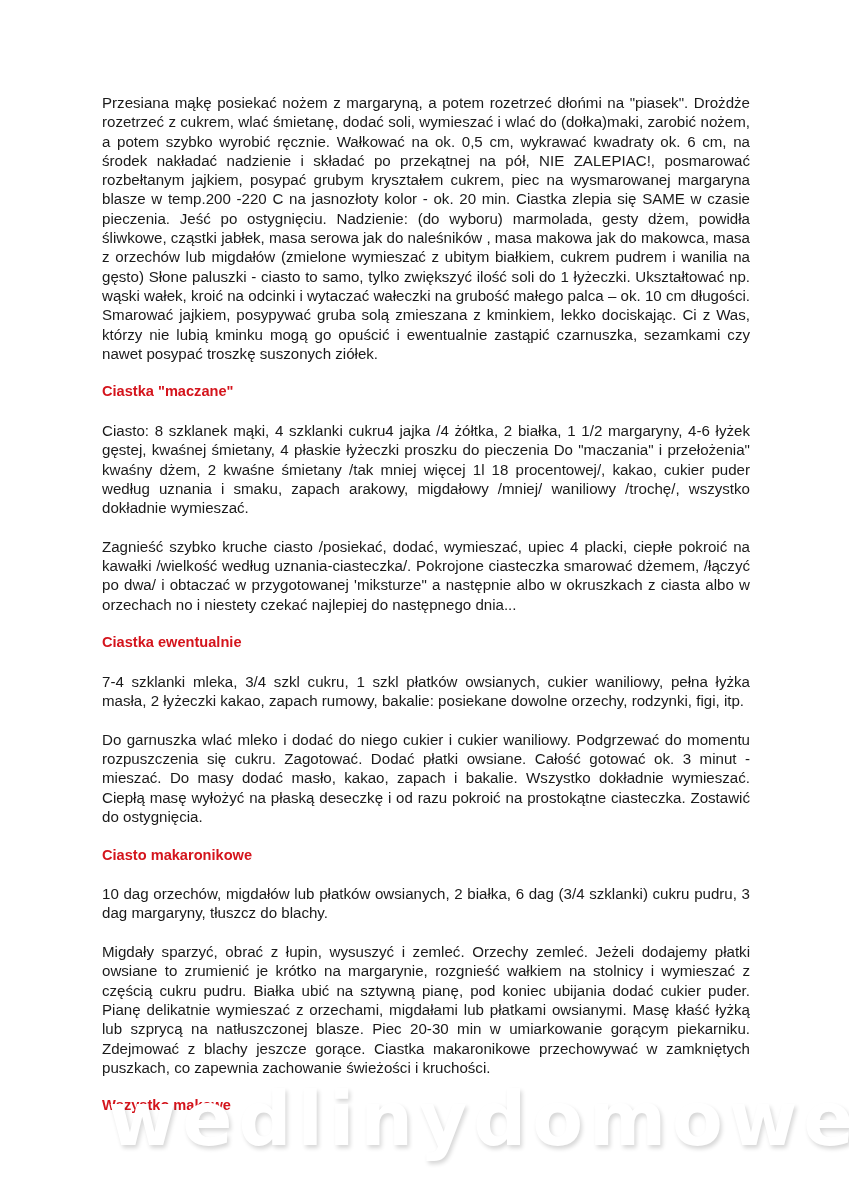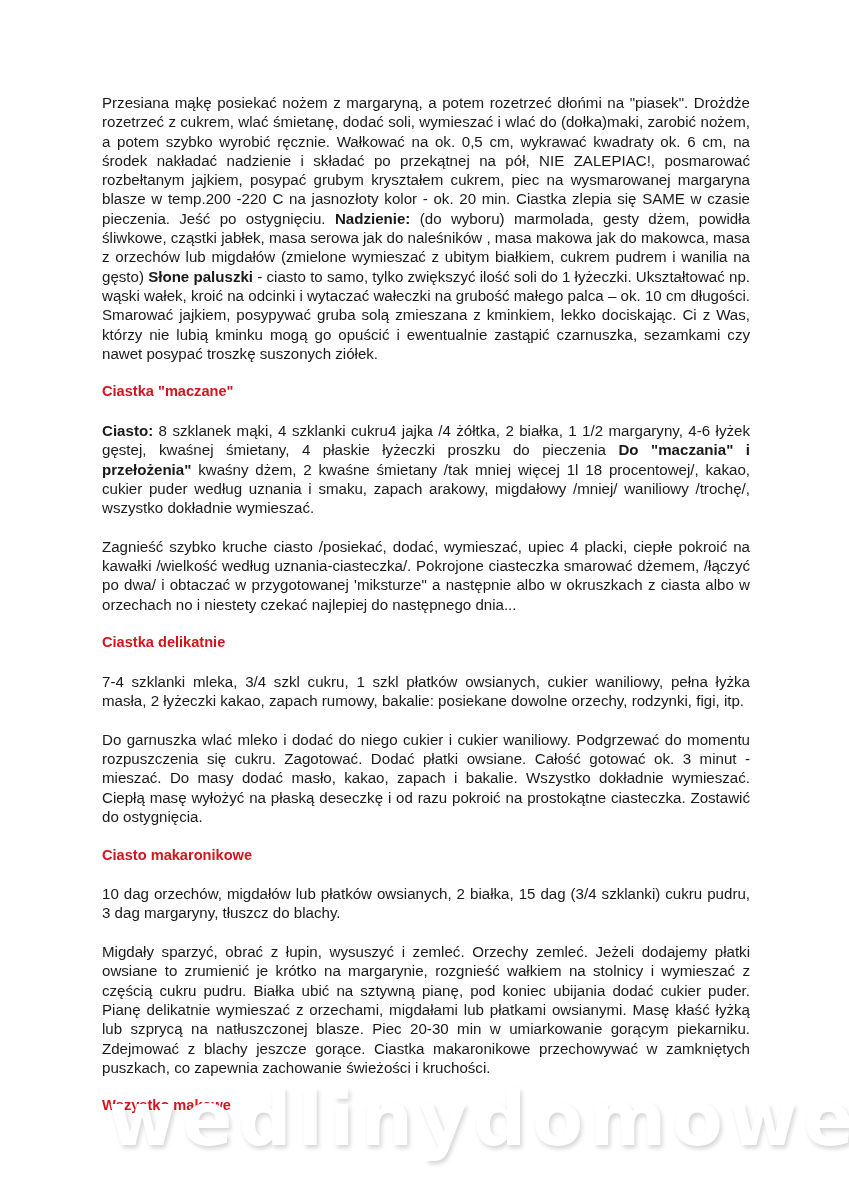--- a/index.html
+++ b/index.html
@@ -29,21 +29,21 @@
       text-align-last: left;
     }
     .page h2 {
       margin: 0 0 19.3px 0;
       font-size: 14.6px;
       line-height: 19.3px;
       font-weight: bold;
       color: #d4141c;
     }
     b {
-      font-weight: bold;
+      font-weight: normal;
     }
     .watermark {
       position: absolute;
       left: 108px;
       top: 1082px;
       font-family: "DejaVu Sans", sans-serif;
       font-weight: bold;
       font-size: 74px;
       letter-spacing: 6px;
       color: #ffffff;
@@ -56,24 +56,24 @@
 <body>
 
 <div class="page">
 
   <p><span>Przesiana mąkę posiekać nożem z margaryną, a potem rozetrzeć dłońmi na "piasek". Drożdże rozetrzeć z cukrem, wlać śmietanę, dodać soli, wymieszać i wlać do (dołka)maki, zarobić nożem, a potem szybko wyrobić ręcznie. Wałkować na ok. 0,5 cm, wykrawać kwadraty ok. 6 cm, na środek nakładać nadzienie i składać po przekątnej na pół, NIE ZALEPIAC!, posmarować rozbełtanym jajkiem, posypać grubym kryształem cukrem, piec na wysmarowanej margaryna blasze w temp.200 -220 C na jasnozłoty kolor - ok. 20 min. Ciastka zlepia się SAME w czasie pieczenia. Jeść po ostygnięciu. </span><b>Nadzienie:</b><span> (do wyboru) marmolada, gesty dżem, powidła śliwkowe, cząstki jabłek, masa serowa jak do naleśników , masa makowa jak do makowca, masa z orzechów lub migdałów (zmielone wymieszać z ubitym białkiem, cukrem pudrem i wanilia na gęsto) </span><b>Słone paluszki</b><span> - ciasto to samo, tylko zwiększyć ilość soli do 1 łyżeczki. Ukształtować np. wąski wałek, kroić na odcinki i wytaczać wałeczki na grubość małego palca – ok. 10 cm długości. Smarować jajkiem, posypywać gruba solą zmieszana z kminkiem, lekko dociskając. Ci z Was, którzy nie lubią kminku mogą go opuścić i ewentualnie zastąpić czarnuszka, sezamkami czy nawet posypać troszkę suszonych ziółek.</span></p>
 
   <h2>Ciastka "maczane"</h2>
   <p><b>Ciasto:</b><span> 8 szklanek mąki, 4 szklanki cukru4 jajka /4 żółtka, 2 białka, 1 1/2 margaryny, 4-6 łyżek gęstej, kwaśnej śmietany, 4 płaskie łyżeczki proszku do pieczenia </span><b>Do "maczania" i przełożenia"</b><span> kwaśny dżem, 2 kwaśne śmietany /tak mniej więcej 1l 18 procentowej/, kakao, cukier puder według uznania i smaku, zapach arakowy, migdałowy /mniej/ waniliowy /trochę/, wszystko dokładnie wymieszać.</span></p>
   <p>Zagnieść szybko kruche ciasto /posiekać, dodać, wymieszać, upiec 4 placki, ciepłe pokroić na kawałki /wielkość według uznania-ciasteczka/. Pokrojone ciasteczka smarować dżemem, /łączyć po dwa/ i obtaczać w przygotowanej 'miksturze" a następnie albo w okruszkach z ciasta albo w orzechach no i niestety czekać najlepiej do następnego dnia...</p>
 
-  <h2>Ciastka delikatnie</h2>
+  <h2>Ciastka ewentualnie</h2>
   <p>7-4 szklanki mleka, 3/4 szkl cukru, 1 szkl płatków owsianych, cukier waniliowy, pełna łyżka masła, 2 łyżeczki kakao, zapach rumowy, bakalie: posiekane dowolne orzechy, rodzynki, figi, itp.</p>
   <p>Do garnuszka wlać mleko i dodać do niego cukier i cukier waniliowy. Podgrzewać do momentu rozpuszczenia się cukru. Zagotować. Dodać płatki owsiane. Całość gotować ok. 3 minut - mieszać. Do masy dodać masło, kakao, zapach i bakalie. Wszystko dokładnie wymieszać. Ciepłą masę wyłożyć na płaską deseczkę i od razu pokroić na prostokątne ciasteczka. Zostawić do ostygnięcia.</p>
 
   <h2>Ciasto makaronikowe</h2>
-  <p>10 dag orzechów, migdałów lub płatków owsianych, 2 białka, 15 dag (3/4 szklanki) cukru pudru, 3 dag margaryny, tłuszcz do blachy.</p>
+  <p>10 dag orzechów, migdałów lub płatków owsianych, 2 białka, 6 dag (3/4 szklanki) cukru pudru, 3 dag margaryny, tłuszcz do blachy.</p>
   <p>Migdały sparzyć, obrać z łupin, wysuszyć i zemleć. Orzechy zemleć. Jeżeli dodajemy płatki owsiane to zrumienić je krótko na margarynie, rozgnieść wałkiem na stolnicy i wymieszać z częścią cukru pudru. Białka ubić na sztywną pianę, pod koniec ubijania dodać cukier puder. Pianę delikatnie wymieszać z orzechami, migdałami lub płatkami owsianymi. Masę kłaść łyżką lub szprycą na natłuszczonej blasze. Piec 20-30 min w umiarkowanie gorącym piekarniku. Zdejmować z blachy jeszcze gorące. Ciastka makaronikowe przechowywać w zamkniętych puszkach, co zapewnia zachowanie świeżości i kruchości.</p>
 
   <h2>Wszystko makowe</h2>
 </div>
 
 <div class="watermark">wedlinydomowe.pl</div>
 
 </body></html>

